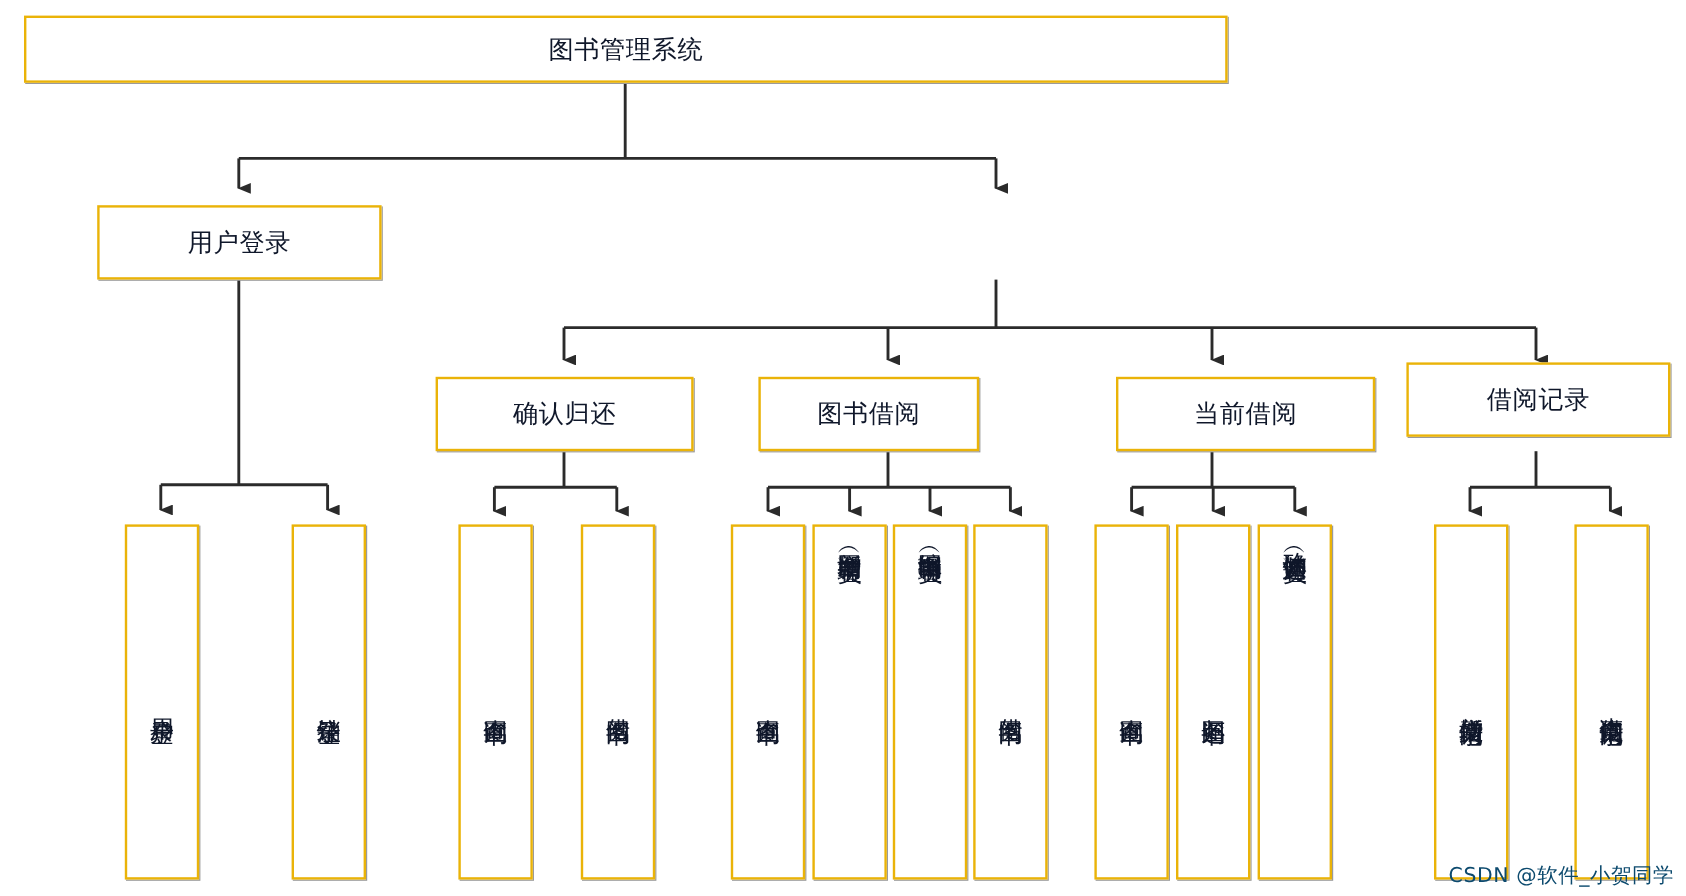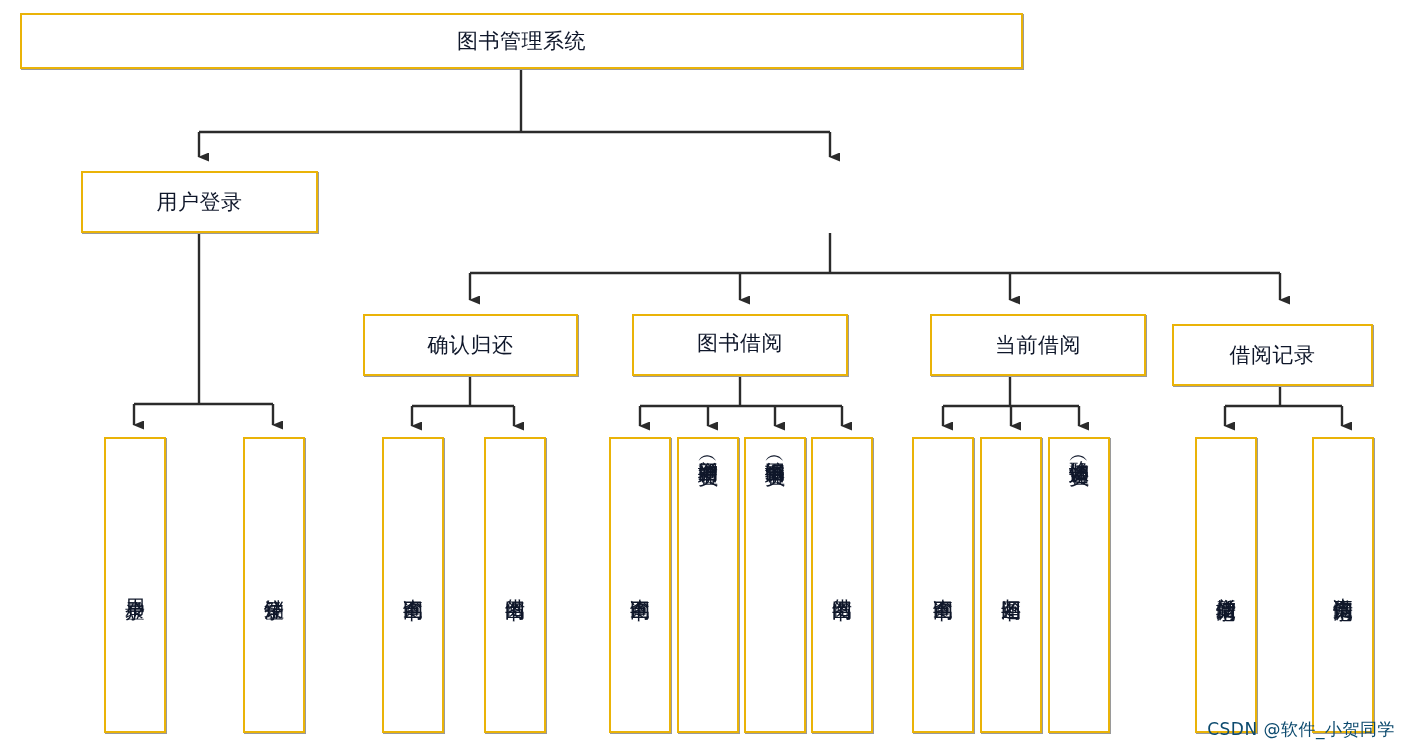--- a/index.html
+++ b/index.html
@@ -139,27 +139,27 @@
     <span class="node-label">图书管理系统</span>
   </div>
 
   <div class="node horiz" style="left:81px; top:171px; width:237px; height:62px;">
     <span class="node-label">用户登录</span>
   </div>
 
   <div class="node horiz" style="left:363px; top:314px; width:215px; height:62px;">
     <span class="node-label">确认归还</span>
   </div>
-  <div class="node horiz" style="left:632px; top:314px; width:216px; height:62px;font-family:Liberation Mono, monospace;">
+  <div class="node horiz" style="left:632px; top:314px; width:184px; height:62px;">
     <span class="node-label">图书借阅</span>
   </div>
   <div class="node horiz" style="left:902px; top:314px; width:216px; height:62px;margin-left:28px;">
     <span class="node-label">当前借阅</span>
   </div>
-  <div class="node horiz" style="left:1172px; top:324px; width:201px; height:62px;">
+  <div class="node horiz" style="left:1172px; top:302px; width:220px; height:62px;">
     <span class="node-label">借阅记录</span>
   </div>
 
   <div class="node vert centered" style="left:104px; top:437px; width:62px; height:296px;">
     <span class="node-label">用户登录</span>
   </div>
   <div class="node vert centered" style="left:243px; top:437px; width:62px; height:296px;">
     <span class="node-label">注销登录</span>
   </div>
 

